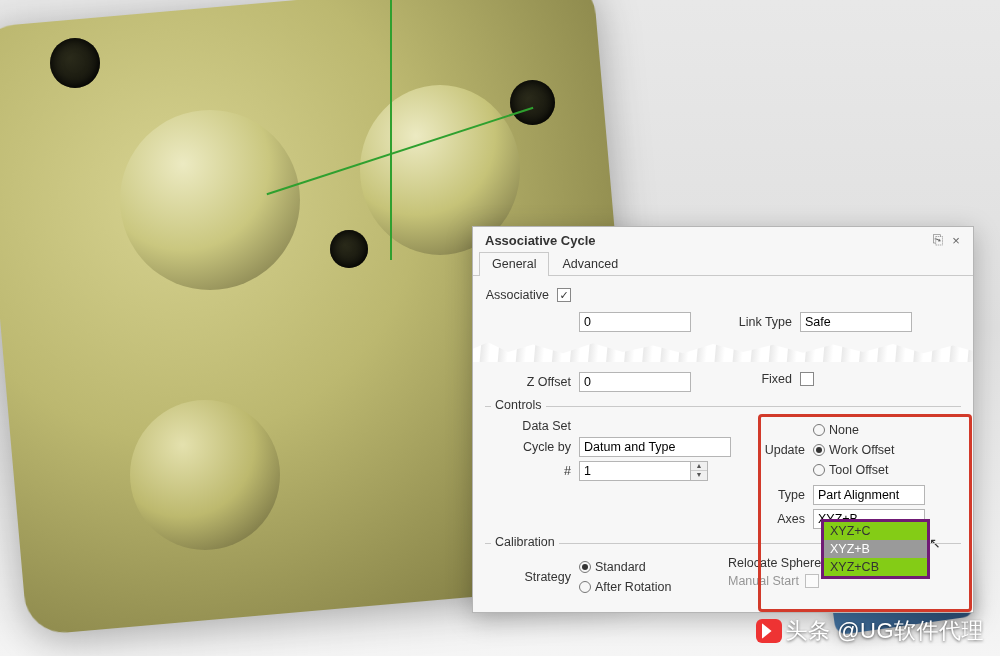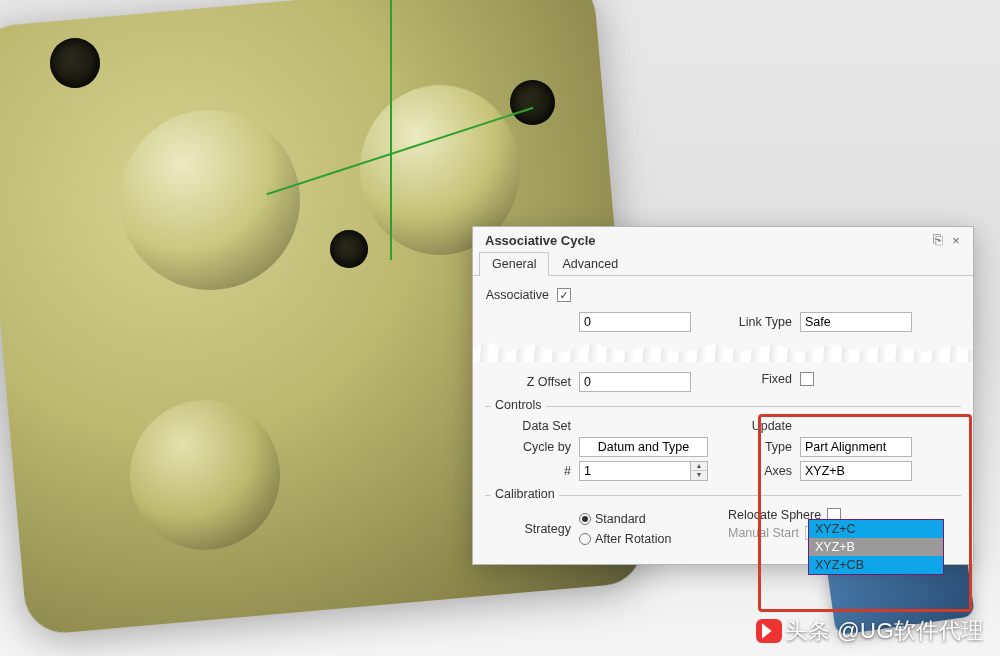--- a/index.html
+++ b/index.html
@@ -74,21 +74,21 @@
 
 .group { border-top:1px solid #c9c9c9; margin:10px 0 4px; position:relative; padding-top:8px; }
 .group > .legend { position:absolute; top:-9px; left:6px; background:#f7f7f7; padding:0 4px; color:#333; }
 
 .two-col { display:flex; gap:10px; }
 .two-col .left, .two-col .right { flex:1; }
 
 .right .row .lbl { width:72px; }
 .right .select { width:118px; }
 
-.open-list { position:absolute; border:1px solid #701a75; background:#0ea5e9; width:136px; font-size:12.5px; z-index:5; }
+.open-list { position:absolute; border:3px solid #701a75; background:#84cc16; width:109px; font-size:12.5px; z-index:5; }
 .open-list .item { padding:2px 6px; cursor:pointer; }
 .open-list .item.hl { background:#9a9a9a; color:#fff; }
 .cursor-icon { position:absolute; font-size:14px; pointer-events:none; }
 
 
 .callout { position:absolute; border:3px solid #d23a2a; border-radius:4px; pointer-events:none; }
 
 .watermark { position:absolute; right:16px; bottom:10px; color:#fff; font-size:22px; font-weight:500; text-shadow:0 1px 3px rgba(0,0,0,.6); letter-spacing:.5px;margin-left:43px; }
 .watermark .logo { display:inline-block; width:26px; height:24px; background:#e33; border-radius:6px; vertical-align:-5px; margin-right:4px; position:relative; }
 .watermark .logo::after{ content:""; position:absolute; inset:4px 10px 4px 6px; background:#fff; clip-path: polygon(0 0, 100% 50%, 0 100%); }
@@ -165,37 +165,51 @@
 
     <div class="group">
       <span class="legend">Controls</span>
       <div class="two-col">
         <div class="left">
           <div class="row">
             <span class="lbl lbl-left">Data Set</span>
           </div>
           <div class="row">
             <span class="lbl lbl-left">Cycle by</span>
-            <input type="text" class="field select" style="width: 129px; text-align: center;" value="Datum and Type">
+            <input type="text" class="field select" style="width: 152px;" value="Datum and Type">
           </div>
           <div class="row">
             <span class="lbl lbl-left">#</span>
             <div class="spin-wrap">
               <input type="text" class="field" value="1" style="">
               <div class="spin-btns">
                   <span>▲</span>
                   <span>▼</span>
                 </div>
             </div>
           </div>
         </div>
 
         <div class="right" style="position:relative">
           <div class="row">
             <span class="lbl">Update</span>
+            <div class="col">
+              <div class="opt">
+                  <span class="radio"></span>
+                  <span>None</span>
+                </div>
+              <div class="opt">
+                  <span class="radio sel"></span>
+                  <span>Work Offset</span>
+                </div>
+              <div class="opt">
+                  <span class="radio"></span>
+                  <span>Tool Offset</span>
+                </div>
+            </div>
           </div>
           <div class="row">
             <span class="lbl">Type</span>
             <input type="text" class="field select" value="Part Alignment" style="">
           </div>
           <div class="row">
             <span class="lbl">Axes</span>
             <input type="text" class="field select" value="XYZ+B" style="">
           </div>
 

